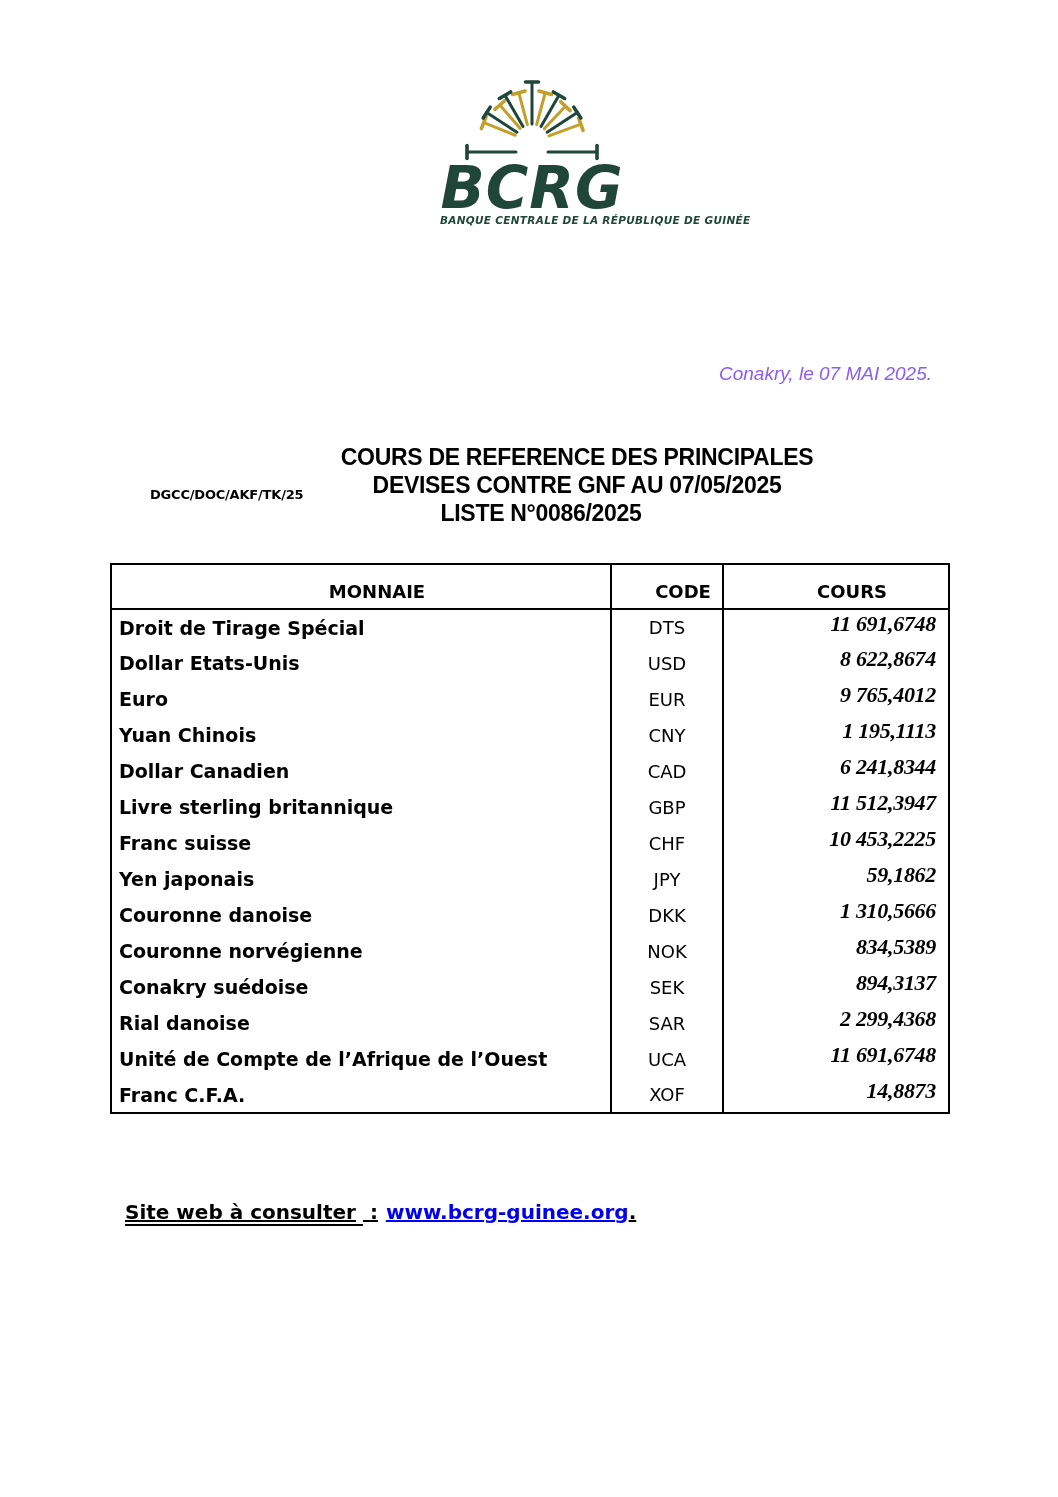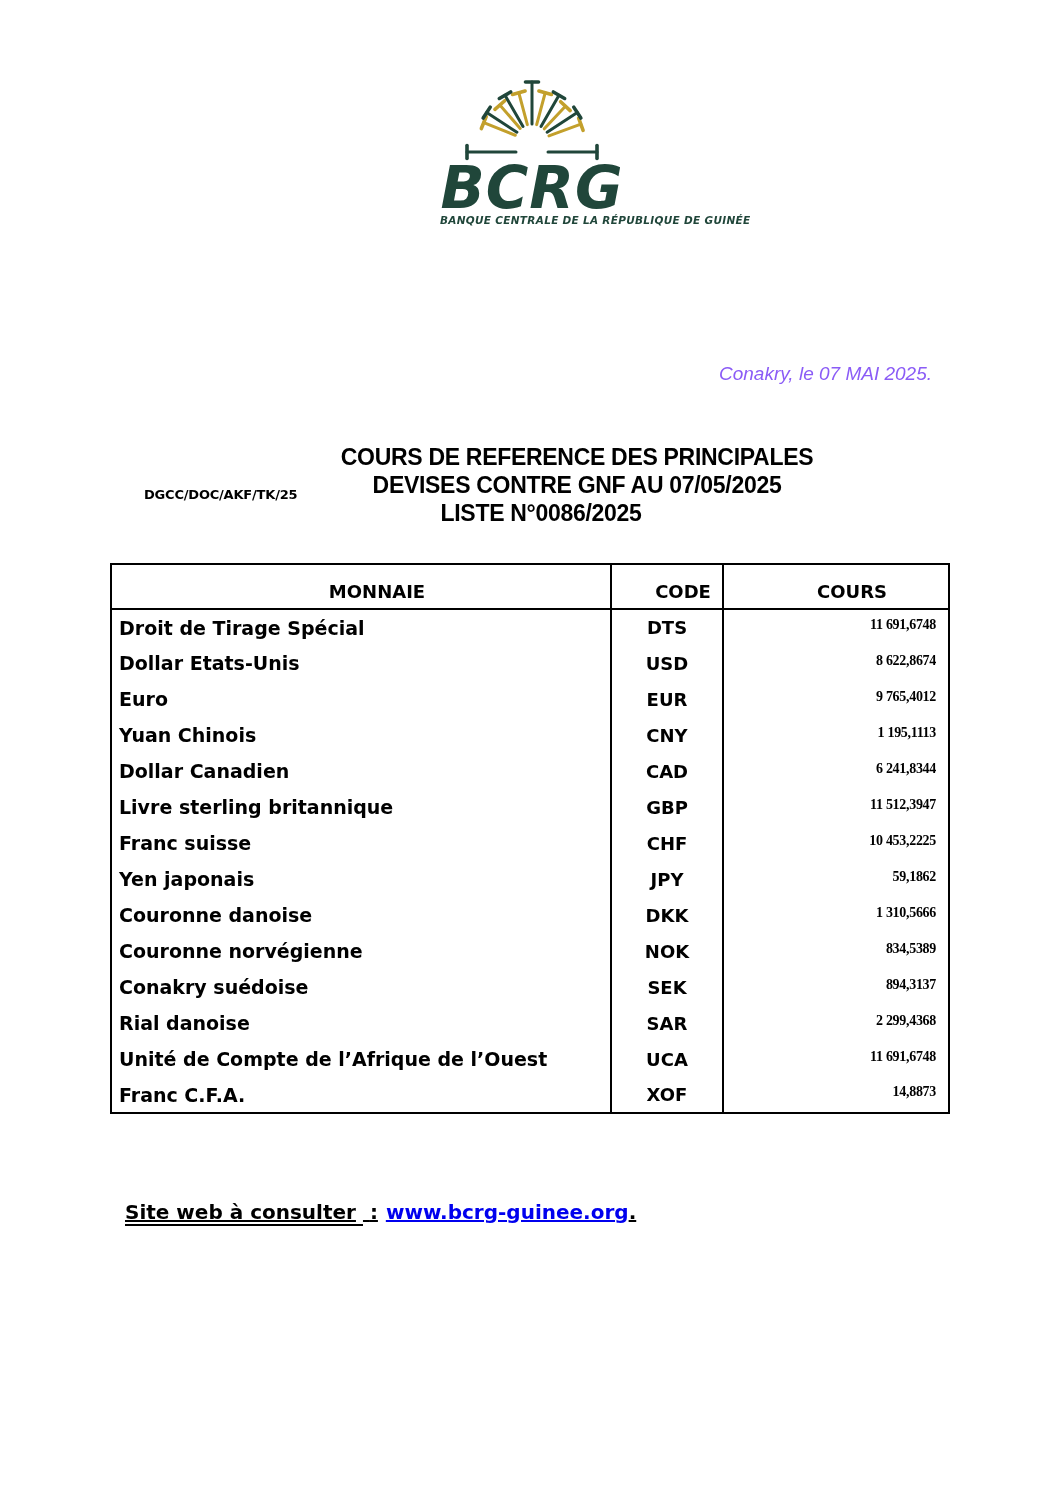--- a/index.html
+++ b/index.html
@@ -28,21 +28,21 @@
 
   
   .dateline {
     position:absolute; top:363px; right:126px;
     font-family:"Liberation Sans", sans-serif;
     font-style:italic; font-size:19px; color:#8b5cf6;
   }
 
   
   .reference {
-    position:absolute; top:487px; left:144px;
+    position:absolute; top:487px; left:150px;
     font-size:13px; font-weight:bold; letter-spacing:-0.2px;
   }
 
   
   .title-block {
     position:absolute; top:443px; left:96px; width:962px;
     text-align:center; font-weight:bold;
     font-size:23px; line-height:28px; letter-spacing:-0.3px;
     font-family:"Liberation Sans", sans-serif;
   }
@@ -63,26 +63,27 @@
   .rates-table th {
     height:45px; vertical-align:bottom; padding-bottom:6px;
     font-size:18px; font-weight:bold; text-align:center;
     border-bottom:2px solid #000;
     padding-left:32px;
   }
   .rates-table th.code-col, .rates-table td.code-col { border-left:2px solid #000; }
   .rates-table th.cours-col, .rates-table td.cours-col { border-left:2px solid #000; }
   .rates-table td { height:36px; vertical-align:middle; }
   td.monnaie-col { font-size:19px; font-weight:bold; padding-left:7px; white-space:nowrap; }
-  td.code-col { font-size:18px; font-weight:bold; text-align:center; }
+  td.code-col { font-size:18px; font-weight:normal; text-align:center; }
   td.cours-col { text-align:right; padding-right:12px; }
   td.cours-col .cours-val {
     display:inline-block; transform:translateY(-4px);
-    font-family:"Liberation Serif", serif; font-weight:bold; font-size:14px;
+    font-family:"Liberation Serif", serif; font-weight:bold; font-size:22px;
     letter-spacing:-0.3px;
+    font-style:italic;
   }
 
   
   .site-line {
     position:absolute; top:1200px; left:125px;
     font-size:20px; font-weight:bold; white-space:nowrap;text-decoration:underline;
   }
   .site-label { border-bottom:2px solid #000; padding-right:7px; }
   .site-sep { margin-right:8px; }
   .site-link { color:#0000ee; text-decoration:underline; cursor:pointer; }

